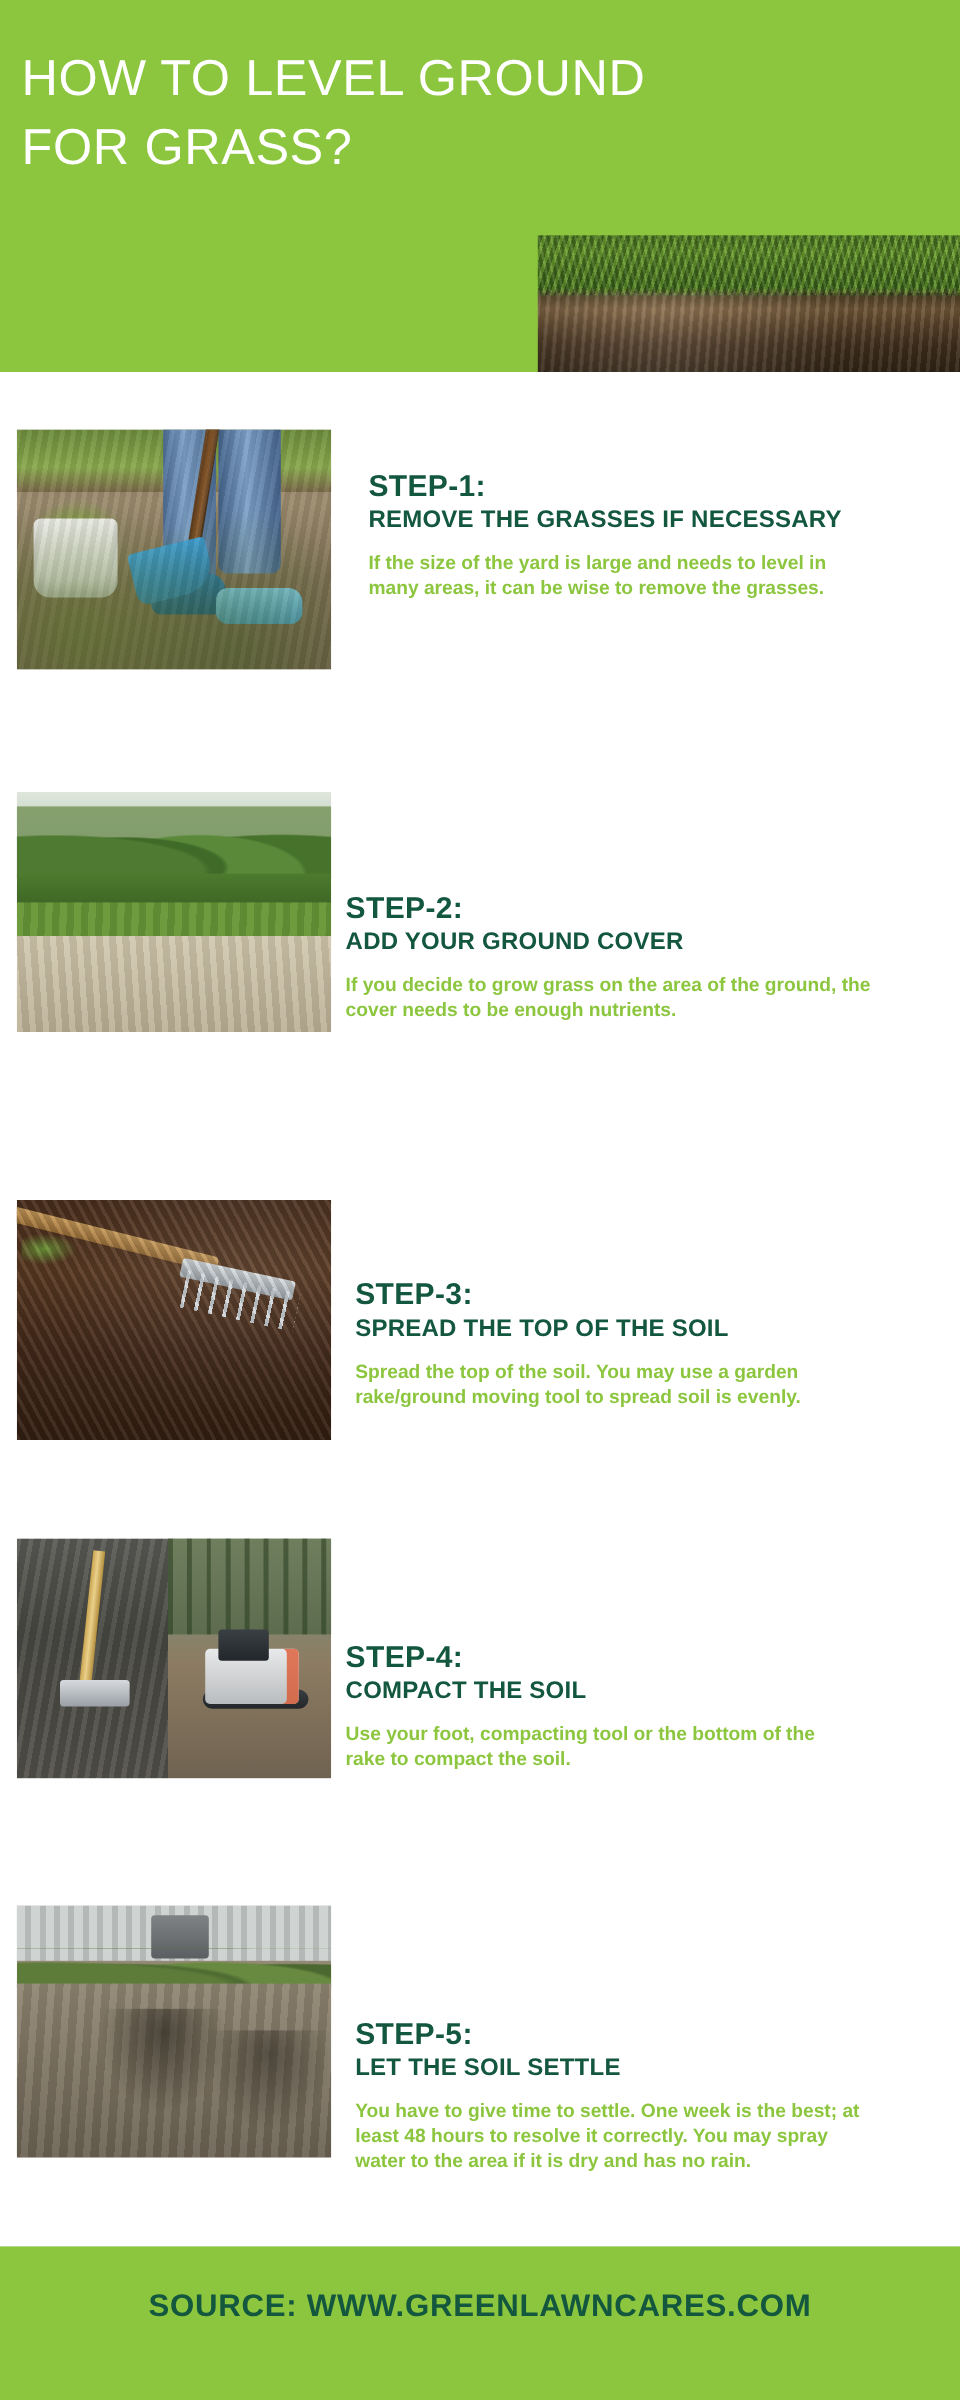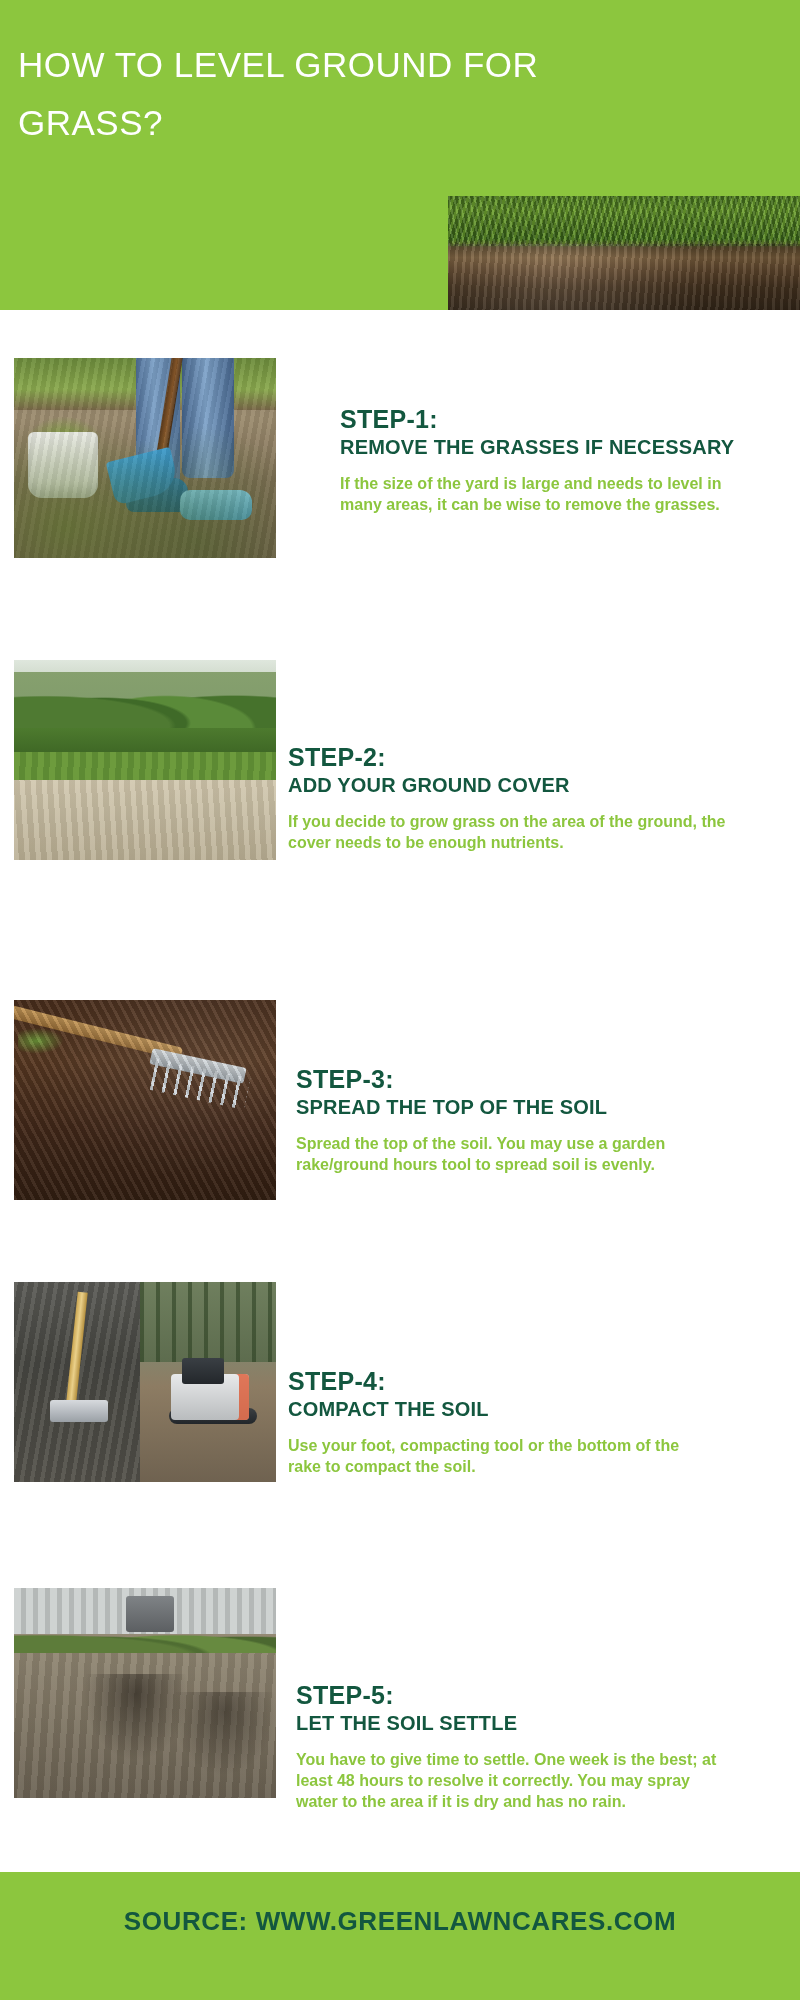--- a/index.html
+++ b/index.html
@@ -22,21 +22,21 @@
     position: absolute;
     left: 0; top: 0;
     width: 800px; height: 310px;
     background: #8cc63e;
   }
   .header-title {
     position: absolute;
     left: 18px; top: 36px;
     width: 560px;
     color: #ffffff;
-    font-size: 35px;
+    font-size: 42px;
     line-height: 58px;
     font-weight: 400;
     letter-spacing: 0.5px;
   }
   .header-photo {
     position: absolute;
     left: 448px; top: 196px;
     width: 352px; height: 114px;
     overflow: hidden;
   }
@@ -254,21 +254,21 @@
         <div class="p1-bucket-weeds"></div>
         <div class="p1-bucket"></div>
         <div class="p1-jeans-l"></div>
         <div class="p1-jeans-r"></div>
         <div class="p1-handle"></div>
         <div class="p1-boot-l"></div>
         <div class="p1-boot-r"></div>
         <div class="p1-blade"></div>
       </div>
     </div>
-    <div class="step-text" style="left:340px; top:32px; width:420px;margin-top:14px;">
+    <div class="step-text" style="left:307px; top:32px; width:420px;">
       <div class="step-label">STEP-1:</div>
       <div class="step-sub" style="width:400px;">REMOVE THE GRASSES IF NECESSARY</div>
       <div class="step-body" style="width:420px;">If the size of the yard is large and needs to level in many areas, it can be wise to remove the grasses.</div>
     </div>
   </div>
 
   <div class="step" style="top:660px;">
     <div class="step-photo" style="top:0;">
       <div class="ph p2-bg">
         <div class="p2-sky"></div>
@@ -290,21 +290,21 @@
       <div class="ph p3-bg">
         <div class="p3-leaf"></div>
         <div class="p3-handle"></div>
         <div class="p3-head"></div>
         <div class="p3-tines"></div>
       </div>
     </div>
     <div class="step-text" style="left:296px; top:64px; width:450px;">
       <div class="step-label">STEP-3:</div>
       <div class="step-sub" style="width:440px;">SPREAD THE TOP OF THE SOIL</div>
-      <div class="step-body" style="width:440px;">Spread the top of the soil. You may use a garden rake/ground hours tool to spread  soil is evenly.</div>
+      <div class="step-body" style="width:440px;">Spread the top of the soil. You may use a garden rake/ground moving tool to spread  soil is evenly.</div>
     </div>
   </div>
 
   <div class="step" style="top:1282px;">
     <div class="step-photo" style="top:0;">
       <div class="ph">
         <div class="p4-left"></div>
         <div class="p4-tamp-handle"></div>
         <div class="p4-tamp-plate"></div>
         <div class="p4-right"></div>

